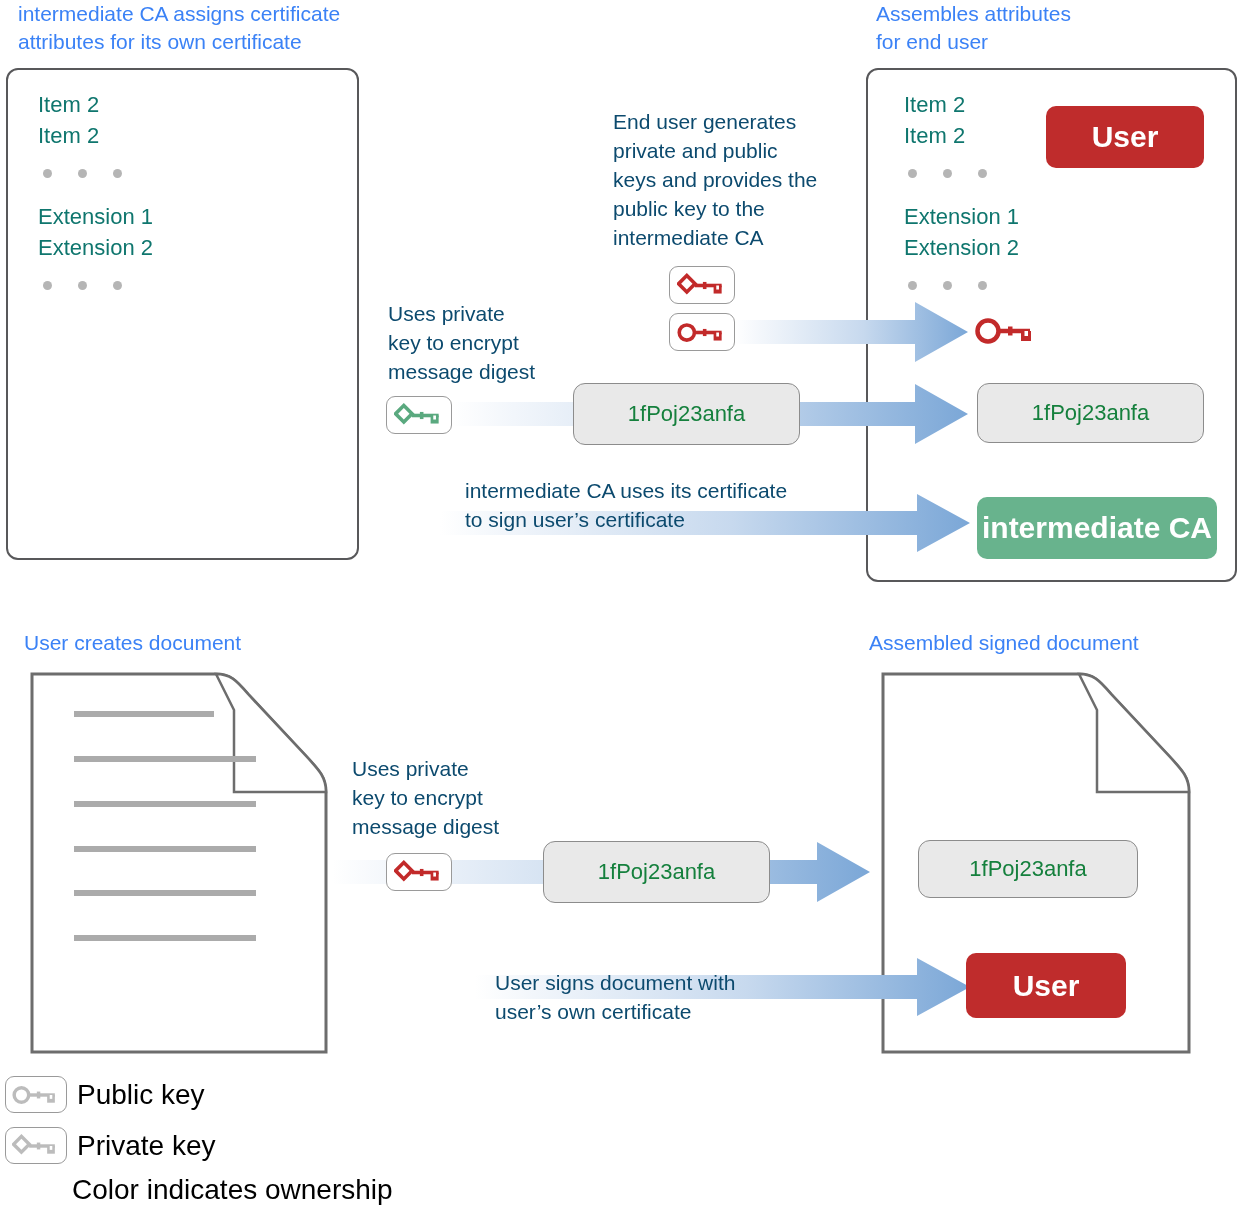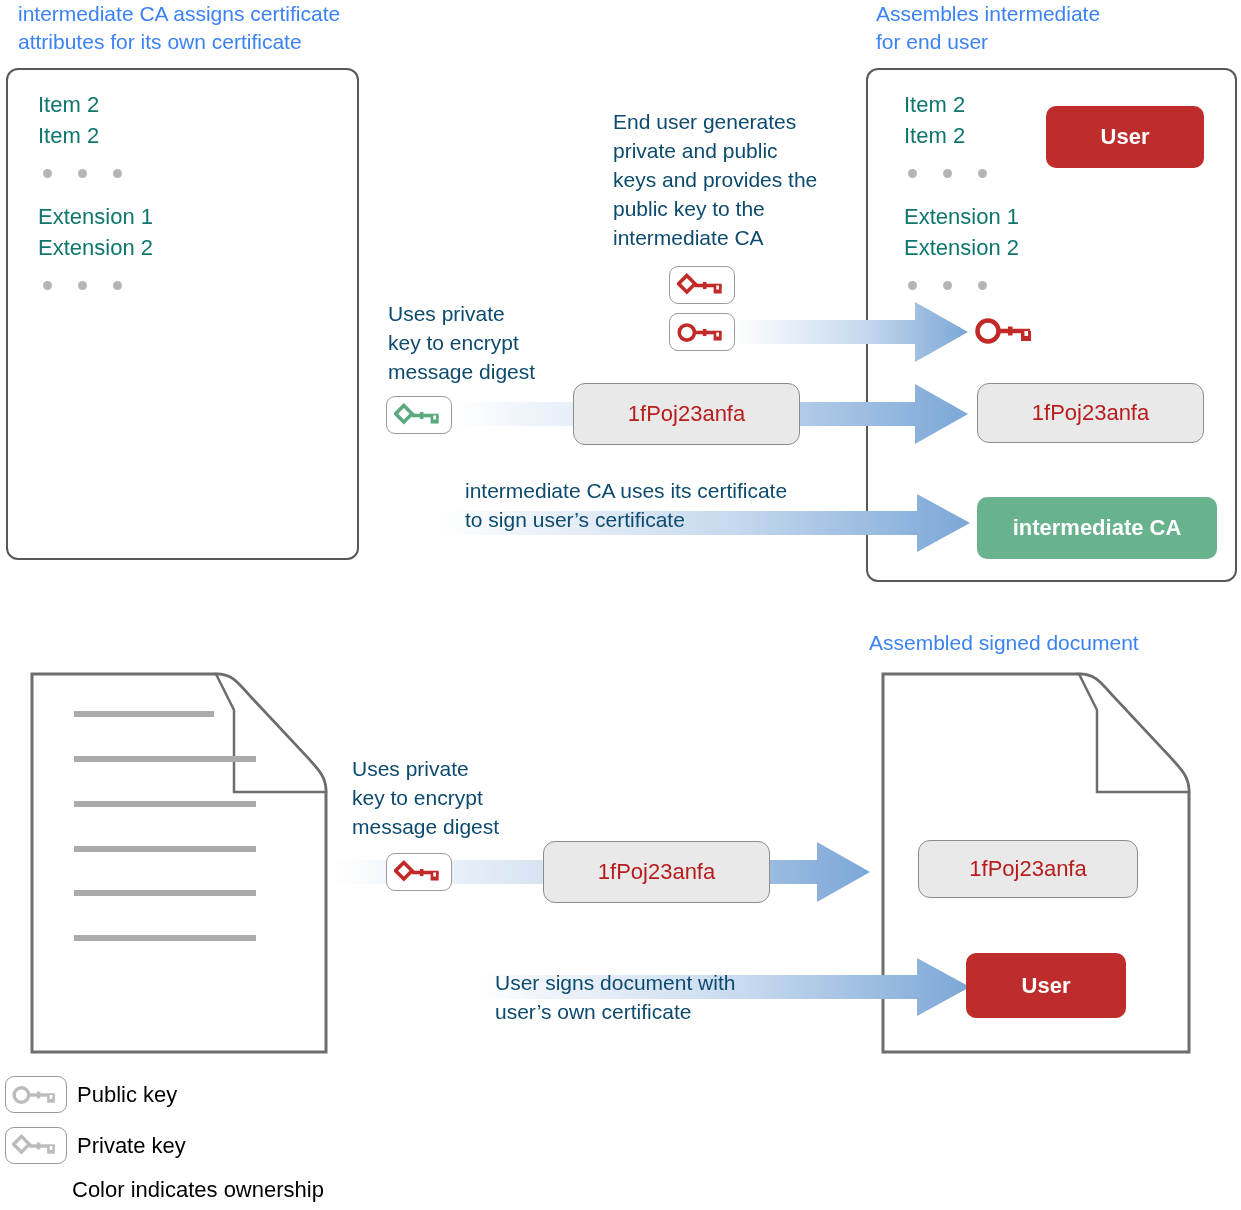--- a/index.html
+++ b/index.html
@@ -58,37 +58,37 @@
     border-radius: 50%;
     background: #b5b5b5;
   }
 
   
   .pill {
     border-radius: 10px;
     display: flex;
     align-items: center;
     justify-content: center;
-    font-size: 22px;
+    font-size: 30px;
     font-weight: bold;
     color: #ffffff;
     box-sizing: border-box;
   }
   .pill-red { background: #bf2c2c; }
   .pill-green { background: #68b38d; }
 
   .digest-box {
     background: #e9e9e9;
     border: 1px solid #8c8c8c;
     border-radius: 12px;
     display: flex;
     align-items: center;
     justify-content: center;
     font-size: 22px;
-    color: #b91c1c;
+    color: #15803d;
     box-sizing: border-box;
   }
 
   
   .key-chip {
     background: #ffffff;
     border: 1.5px solid #9a9a9a;
     border-radius: 9px;
     display: flex;
     align-items: center;
@@ -96,21 +96,21 @@
     box-sizing: border-box;
   }
 
   
   .arrow { display: block; }
 
   
   .doc-page { display: block; }
 
   .legend-label {
-    font-size: 22px;
+    font-size: 28px;
     line-height: 28px;
     color: #000;
   }
 </style>
 </head>
 <body>
 
 <div id="stage">
 
   <svg width="0" height="0" style="position:absolute" aria-hidden="true">
@@ -130,21 +130,21 @@
         <stop offset="0%" stop-color="#ffffff"></stop>
         <stop offset="35%" stop-color="#e6eef8"></stop>
         <stop offset="100%" stop-color="#bcd2ea"></stop>
       </linearGradient>
     </defs>
   </svg>
 
   <div class="abs caption" style="left:18px; top:0px; width:400px;">intermediate CA assigns certificate
 attributes for its own certificate</div>
 
-  <div class="abs caption" style="left:876px; top:0px; width:340px;">Assembles intermediate
+  <div class="abs caption" style="left:876px; top:0px; width:340px;">Assembles attributes
 for end user</div>
 
   <div class="abs cert-box" style="left:6px; top:68px; width:353px; height:492px;">
     <div class="abs cert-line" style="left:30px; top:19px;">Item 2</div>
     <div class="abs cert-line" style="left:30px; top:50px;">Item 2</div>
     <div class="abs dots" style="left:35px; top:99px;">
       <i></i>
         <i></i>
         <i></i>
     </div>
@@ -248,20 +248,21 @@
 
   <div class="abs digest-box" style="left:573px; top:383px; width:227px; height:62px;">1fPoj23anfa</div>
 
   <div class="abs body-text" style="left:465px; top:476px; width:400px; z-index:3;">intermediate CA uses its certificate
 to sign user’s certificate</div>
 
   <svg class="abs arrow" style="left:440px; top:493px; z-index:1;" width="532" height="60" viewBox="0 0 532 60">
     <path d="M0,18 L477,18 L477,1 L530,30 L477,59 L477,42 L0,42 Z" fill="url(#arrGrad)"></path>
   </svg>
 
+  <div class="abs caption" style="left:24px; top:629px; width:400px;">User creates document</div>
 
   <div class="abs caption" style="left:869px; top:629px; width:400px;">Assembled signed document</div>
 
   <svg class="abs doc-page" style="left:30px; top:672px;" width="300" height="382" viewBox="0 0 300 382">
     <path d="M2,2 H186 C200,2 206,8 218,22 L276,84 C290,99 296,106 296,120 V380 H2 Z" fill="#ffffff" stroke="#6d6d6d" stroke-width="3"></path>
     <path d="M186,2 C200,2 206,8 218,22 L276,84 C290,99 296,106 296,120 L204,120 V38 Z" fill="#ffffff" stroke="#6d6d6d" stroke-width="2.5"></path>
     <g stroke="#ababab" stroke-width="6" stroke-linecap="butt">
       <line x1="44" y1="42" x2="184" y2="42"></line>
       <line x1="44" y1="87" x2="226" y2="87"></line>
       <line x1="44" y1="132" x2="226" y2="132"></line>

